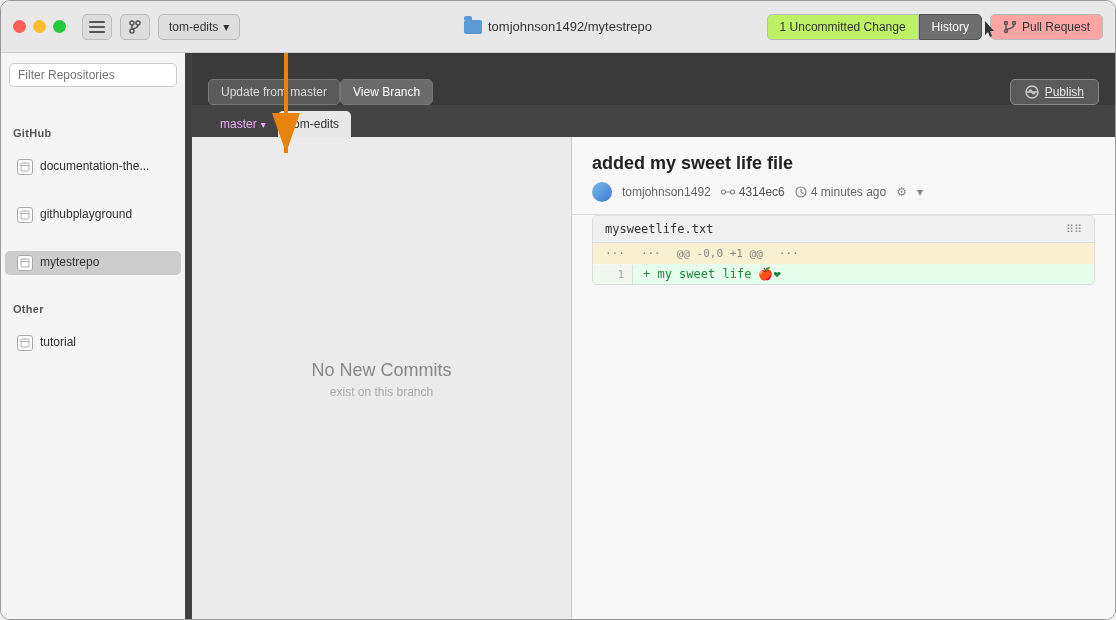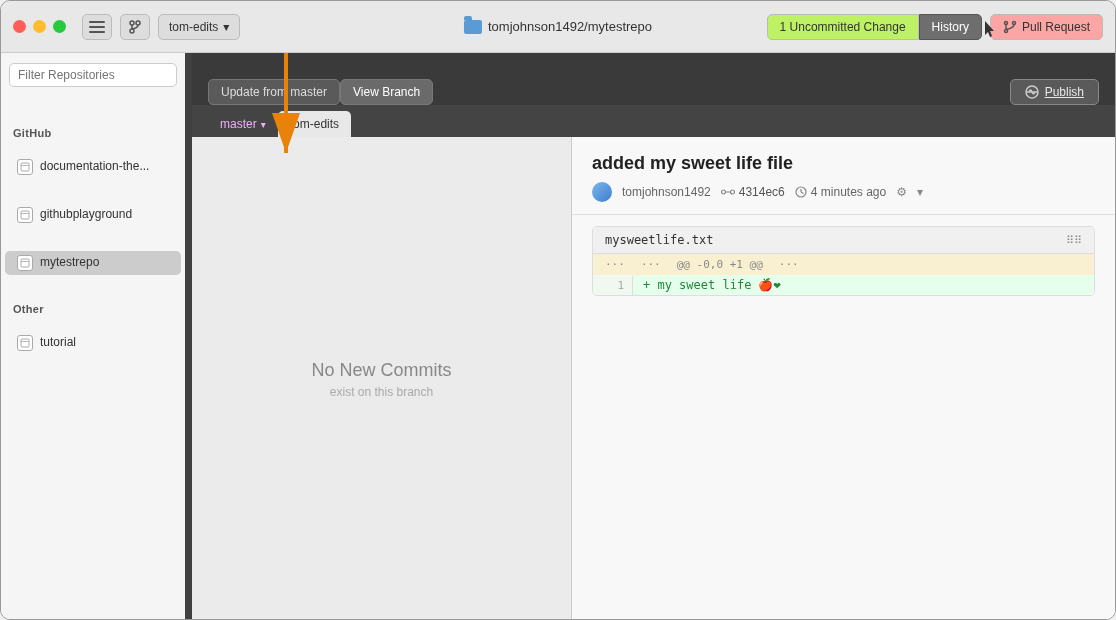--- a/index.html
+++ b/index.html
@@ -368,21 +368,21 @@
       color: #666;
     }
 
     .gear-icon-btn {
       cursor: pointer;
       color: #888;
     }
 
     
     .file-diff {
-      margin: 11px 20px;
+      margin: 0 20px;
       border: 1px solid #ddd;
       border-radius: 5px;
       overflow: hidden;
     }
 
     .file-diff-header {
       background: #f0f0f0;
       padding: 6px 12px;
       display: flex;
       align-items: center;

